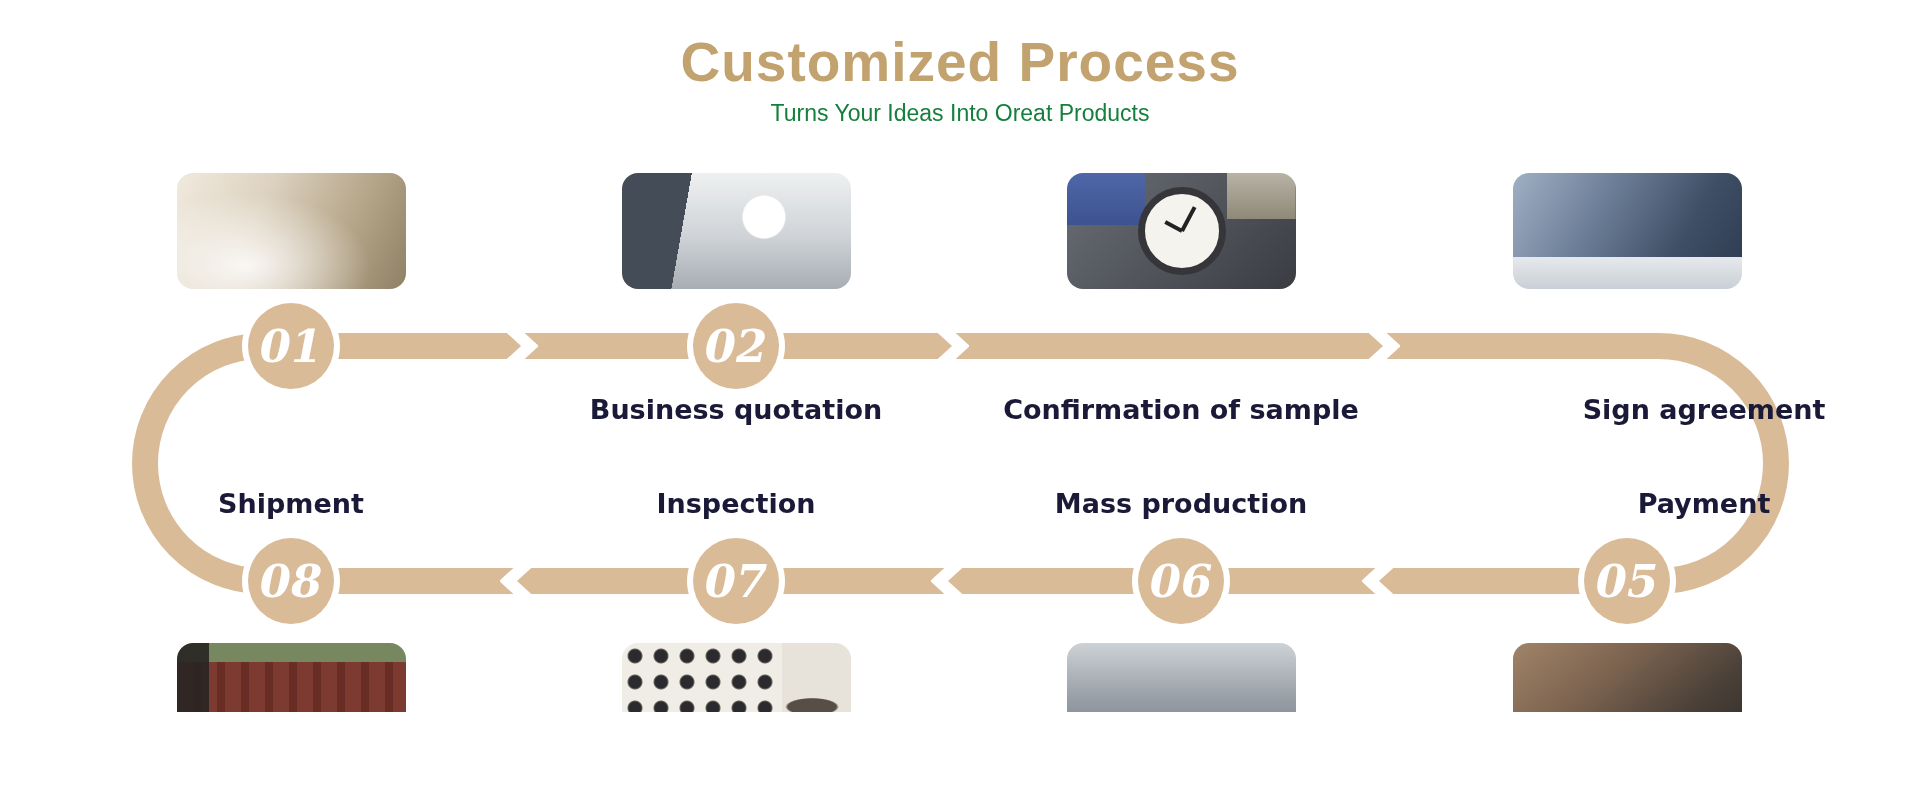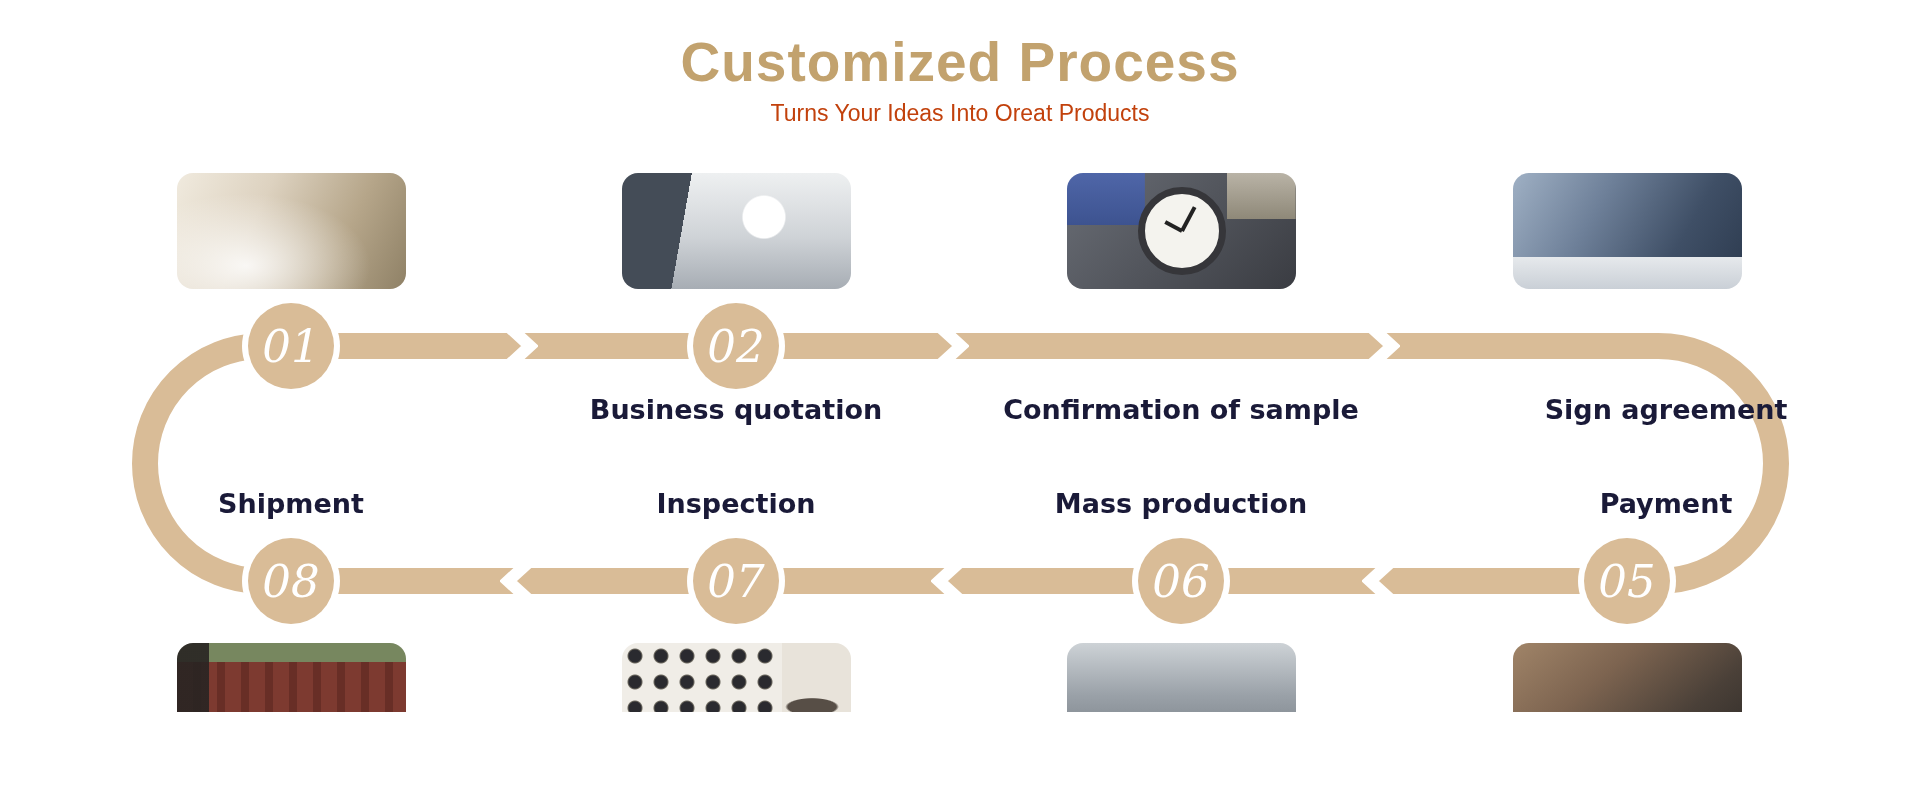--- a/index.html
+++ b/index.html
@@ -3,21 +3,21 @@
 <meta charset="utf-8">
 <style>
   html,body{margin:0;padding:0;background:#ffffff;}
   body{width:1920px;height:800px;font-family:"Liberation Sans",sans-serif;}
   .stage{position:relative;width:1920px;height:712px;background:#fff;overflow:hidden;}
 
   
   .title{position:absolute;top:30px;left:0;width:100%;text-align:center;
          font-size:55px;font-weight:800;color:#c2a26e;letter-spacing:1px;margin:0;}
   .subtitle{position:absolute;top:100px;left:0;width:100%;text-align:center;
-            font-size:23px;font-weight:400;color:#c2410c;margin:0;}
+            font-size:23px;font-weight:400;color:#15803d;margin:0;}
 
   
   .loop{position:absolute;left:132px;top:333px;width:1657px;height:261px;
         box-sizing:border-box;border:26px solid #d9bc97;border-radius:131px;z-index:1;}
 
   
   .photo{position:absolute;width:229px;height:116px;border-radius:16px;overflow:hidden;z-index:2;}
   .col1{left:177px}.col2{left:622px}.col3{left:1067px}.col4{left:1513px}
   .row-top{top:173px}.row-bottom{top:643px}
 
@@ -57,30 +57,30 @@
          width:74px;height:74px;border-radius:50%;background:#f4f3ee;border:7px solid #36363a;}
   .clock::before{content:"";position:absolute;left:50%;top:50%;width:4px;height:27px;
          background:#222;transform-origin:50% 100%;transform:translate(-50%,-100%) rotate(28deg);}
   .clock::after{content:"";position:absolute;left:50%;top:50%;width:4px;height:19px;
          background:#222;transform-origin:50% 100%;transform:translate(-50%,-100%) rotate(-62deg);}
 
   
   .circle{position:absolute;width:86px;height:86px;border-radius:50%;background:#d9bc97;
           box-shadow:0 0 0 6px #ffffff;display:flex;align-items:center;justify-content:center;
           z-index:3;}
-  .circle span{font-family:"DejaVu Serif",serif;font-style:italic;font-weight:400;
+  .circle span{font-family:"DejaVu Serif",serif;font-style:italic;font-weight:700;
           font-size:45px;color:#ffffff;line-height:1;}
   .c-top{top:303px}.c-bottom{top:538px}
   .cx1{left:248px}.cx2{left:693px}.cx3{left:1138px}.cx4{left:1584px}
 
   
   .label{position:absolute;width:360px;text-align:center;font-family:"DejaVu Sans",sans-serif;
          font-weight:700;font-size:27px;color:#1a1a38;z-index:2;}
   .l-top{top:394px}.l-bottom{top:488px}
-  .lx1{left:111px}.lx2{left:556px}.lx3{left:1001px}.lx4{left:1486px}
+  .lx1{left:111px}.lx2{left:556px}.lx3{left:1001px}.lx4{left:1524px}
 
   
   .chev{position:absolute;width:38px;height:50px;z-index:2;}
   .chev svg{display:block;width:100%;height:100%;}
   .chev-top{top:321px}.chev-bottom{top:556px}
   .ax1{left:500px}.ax2{left:931px}.ax3{left:1362px}
   .flip{transform:scaleX(-1);}
 </style>
 </head>
 <body>

